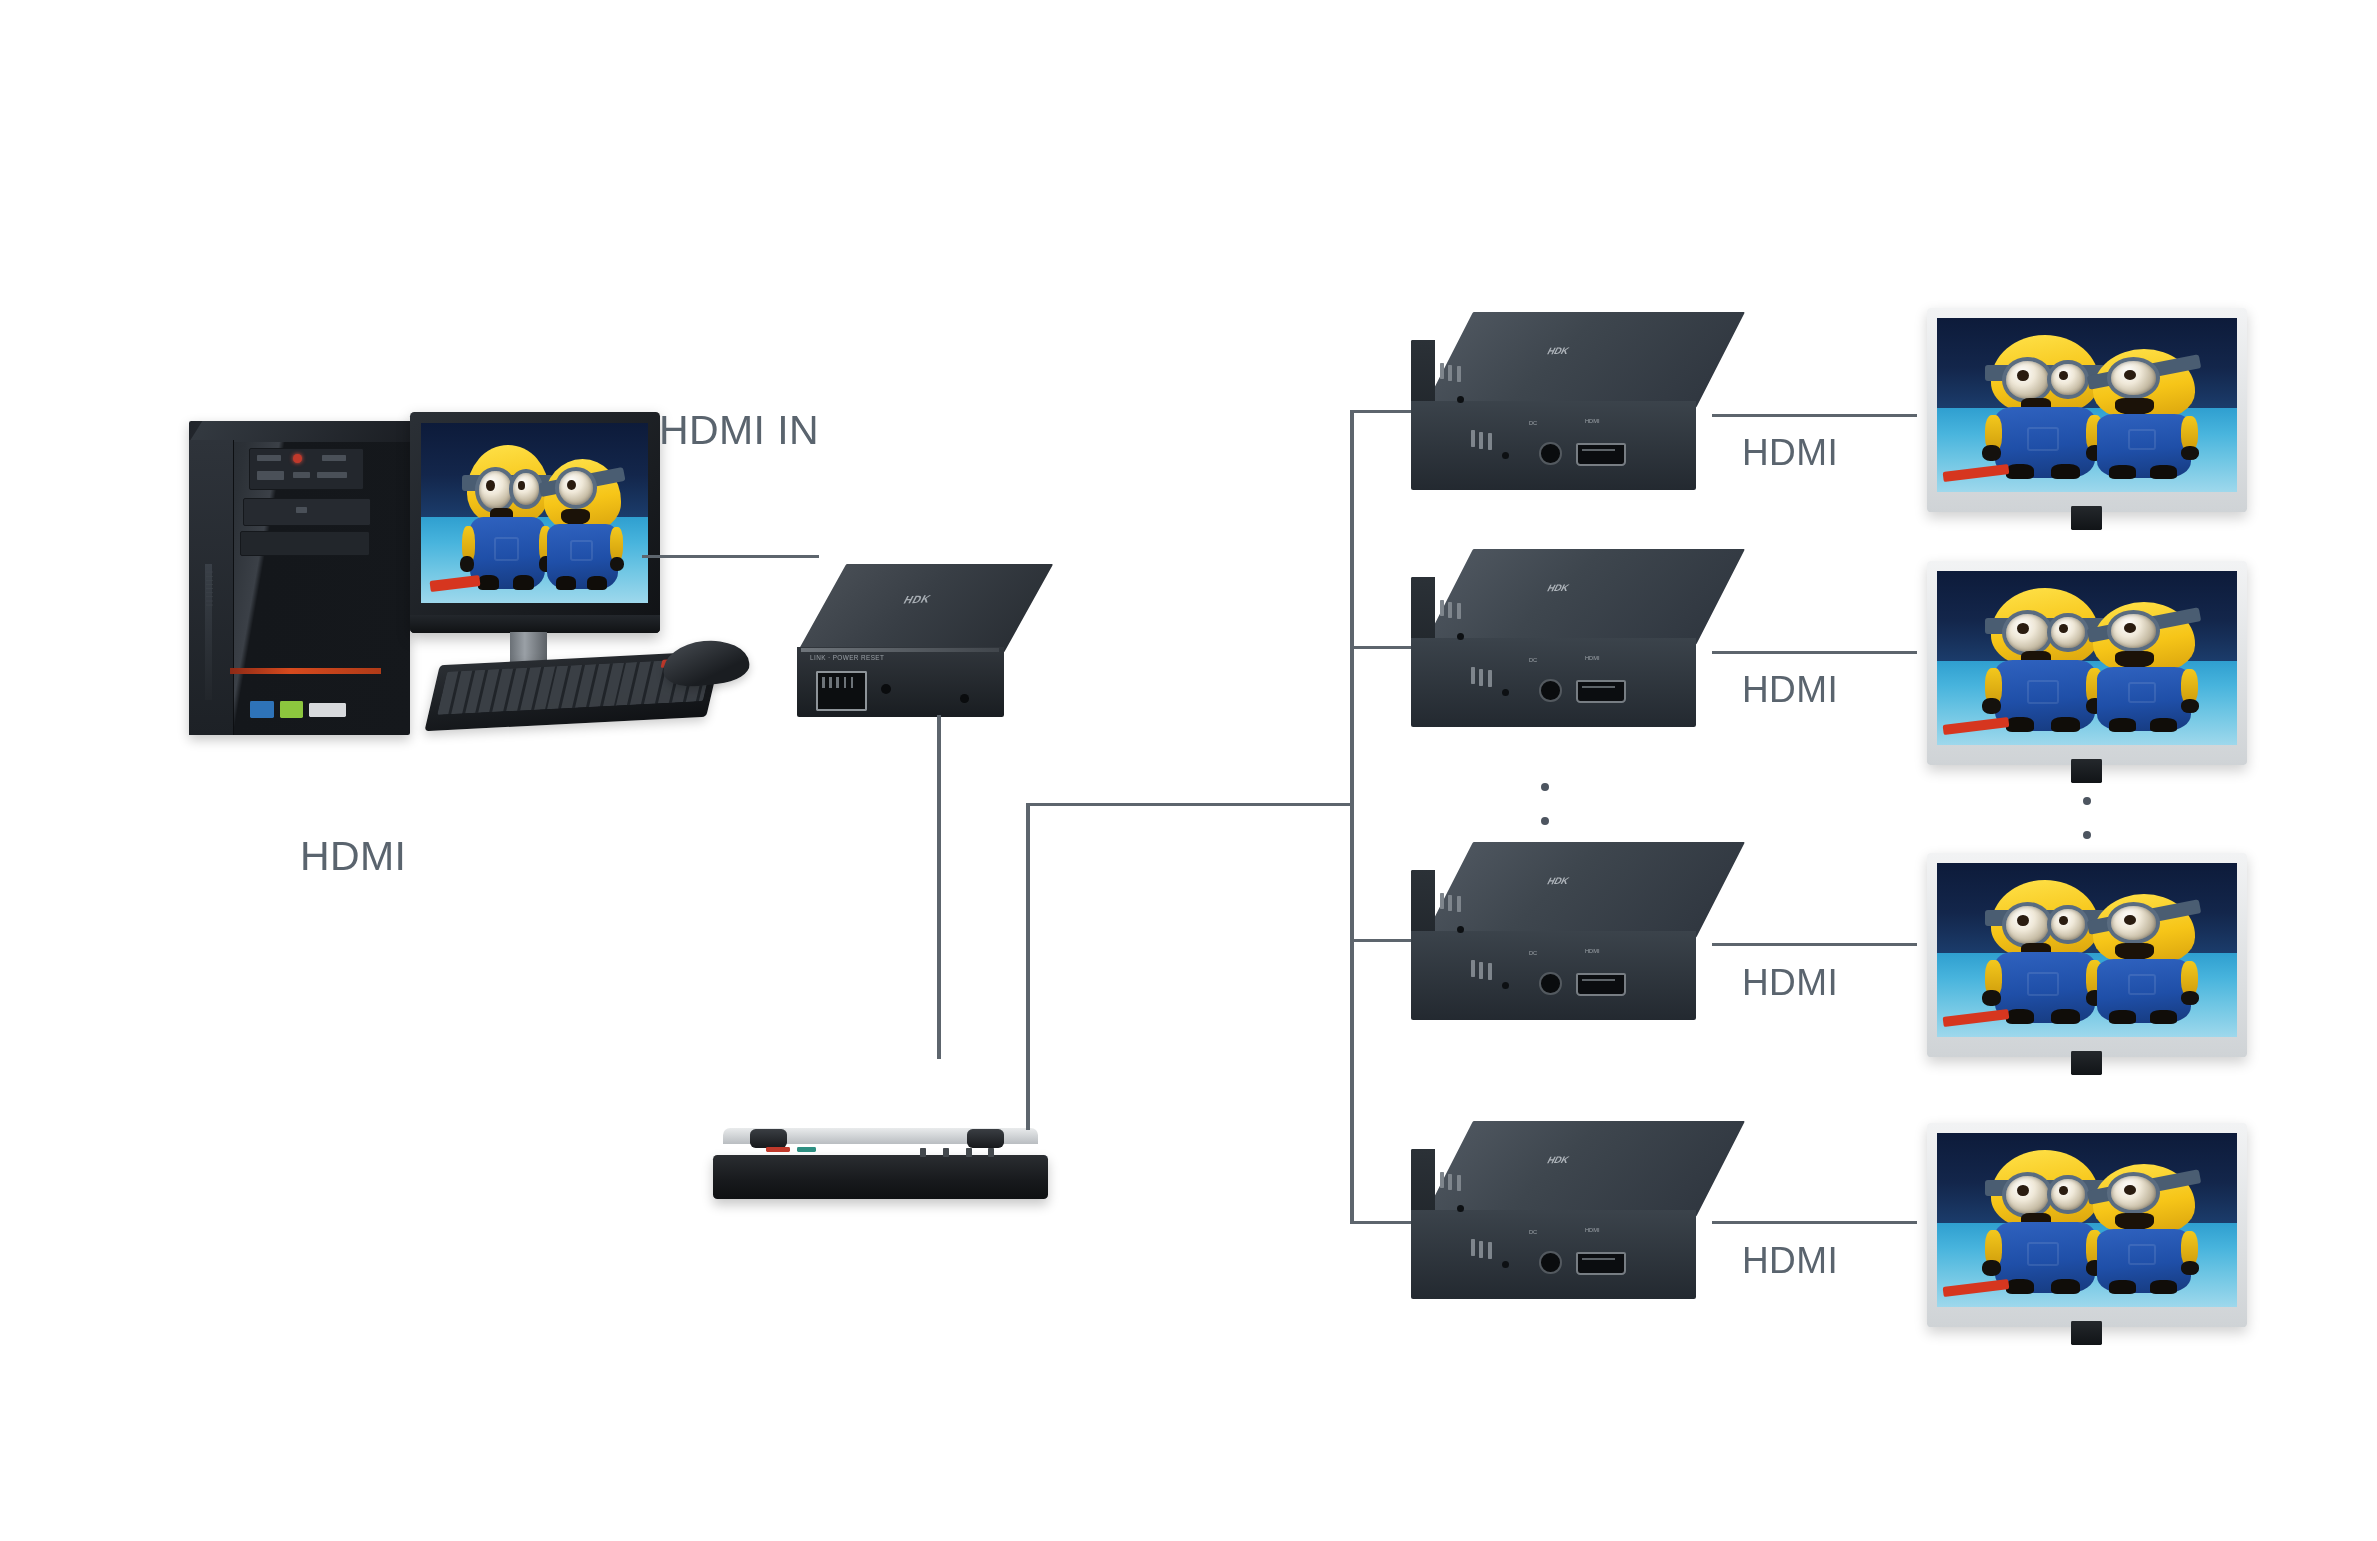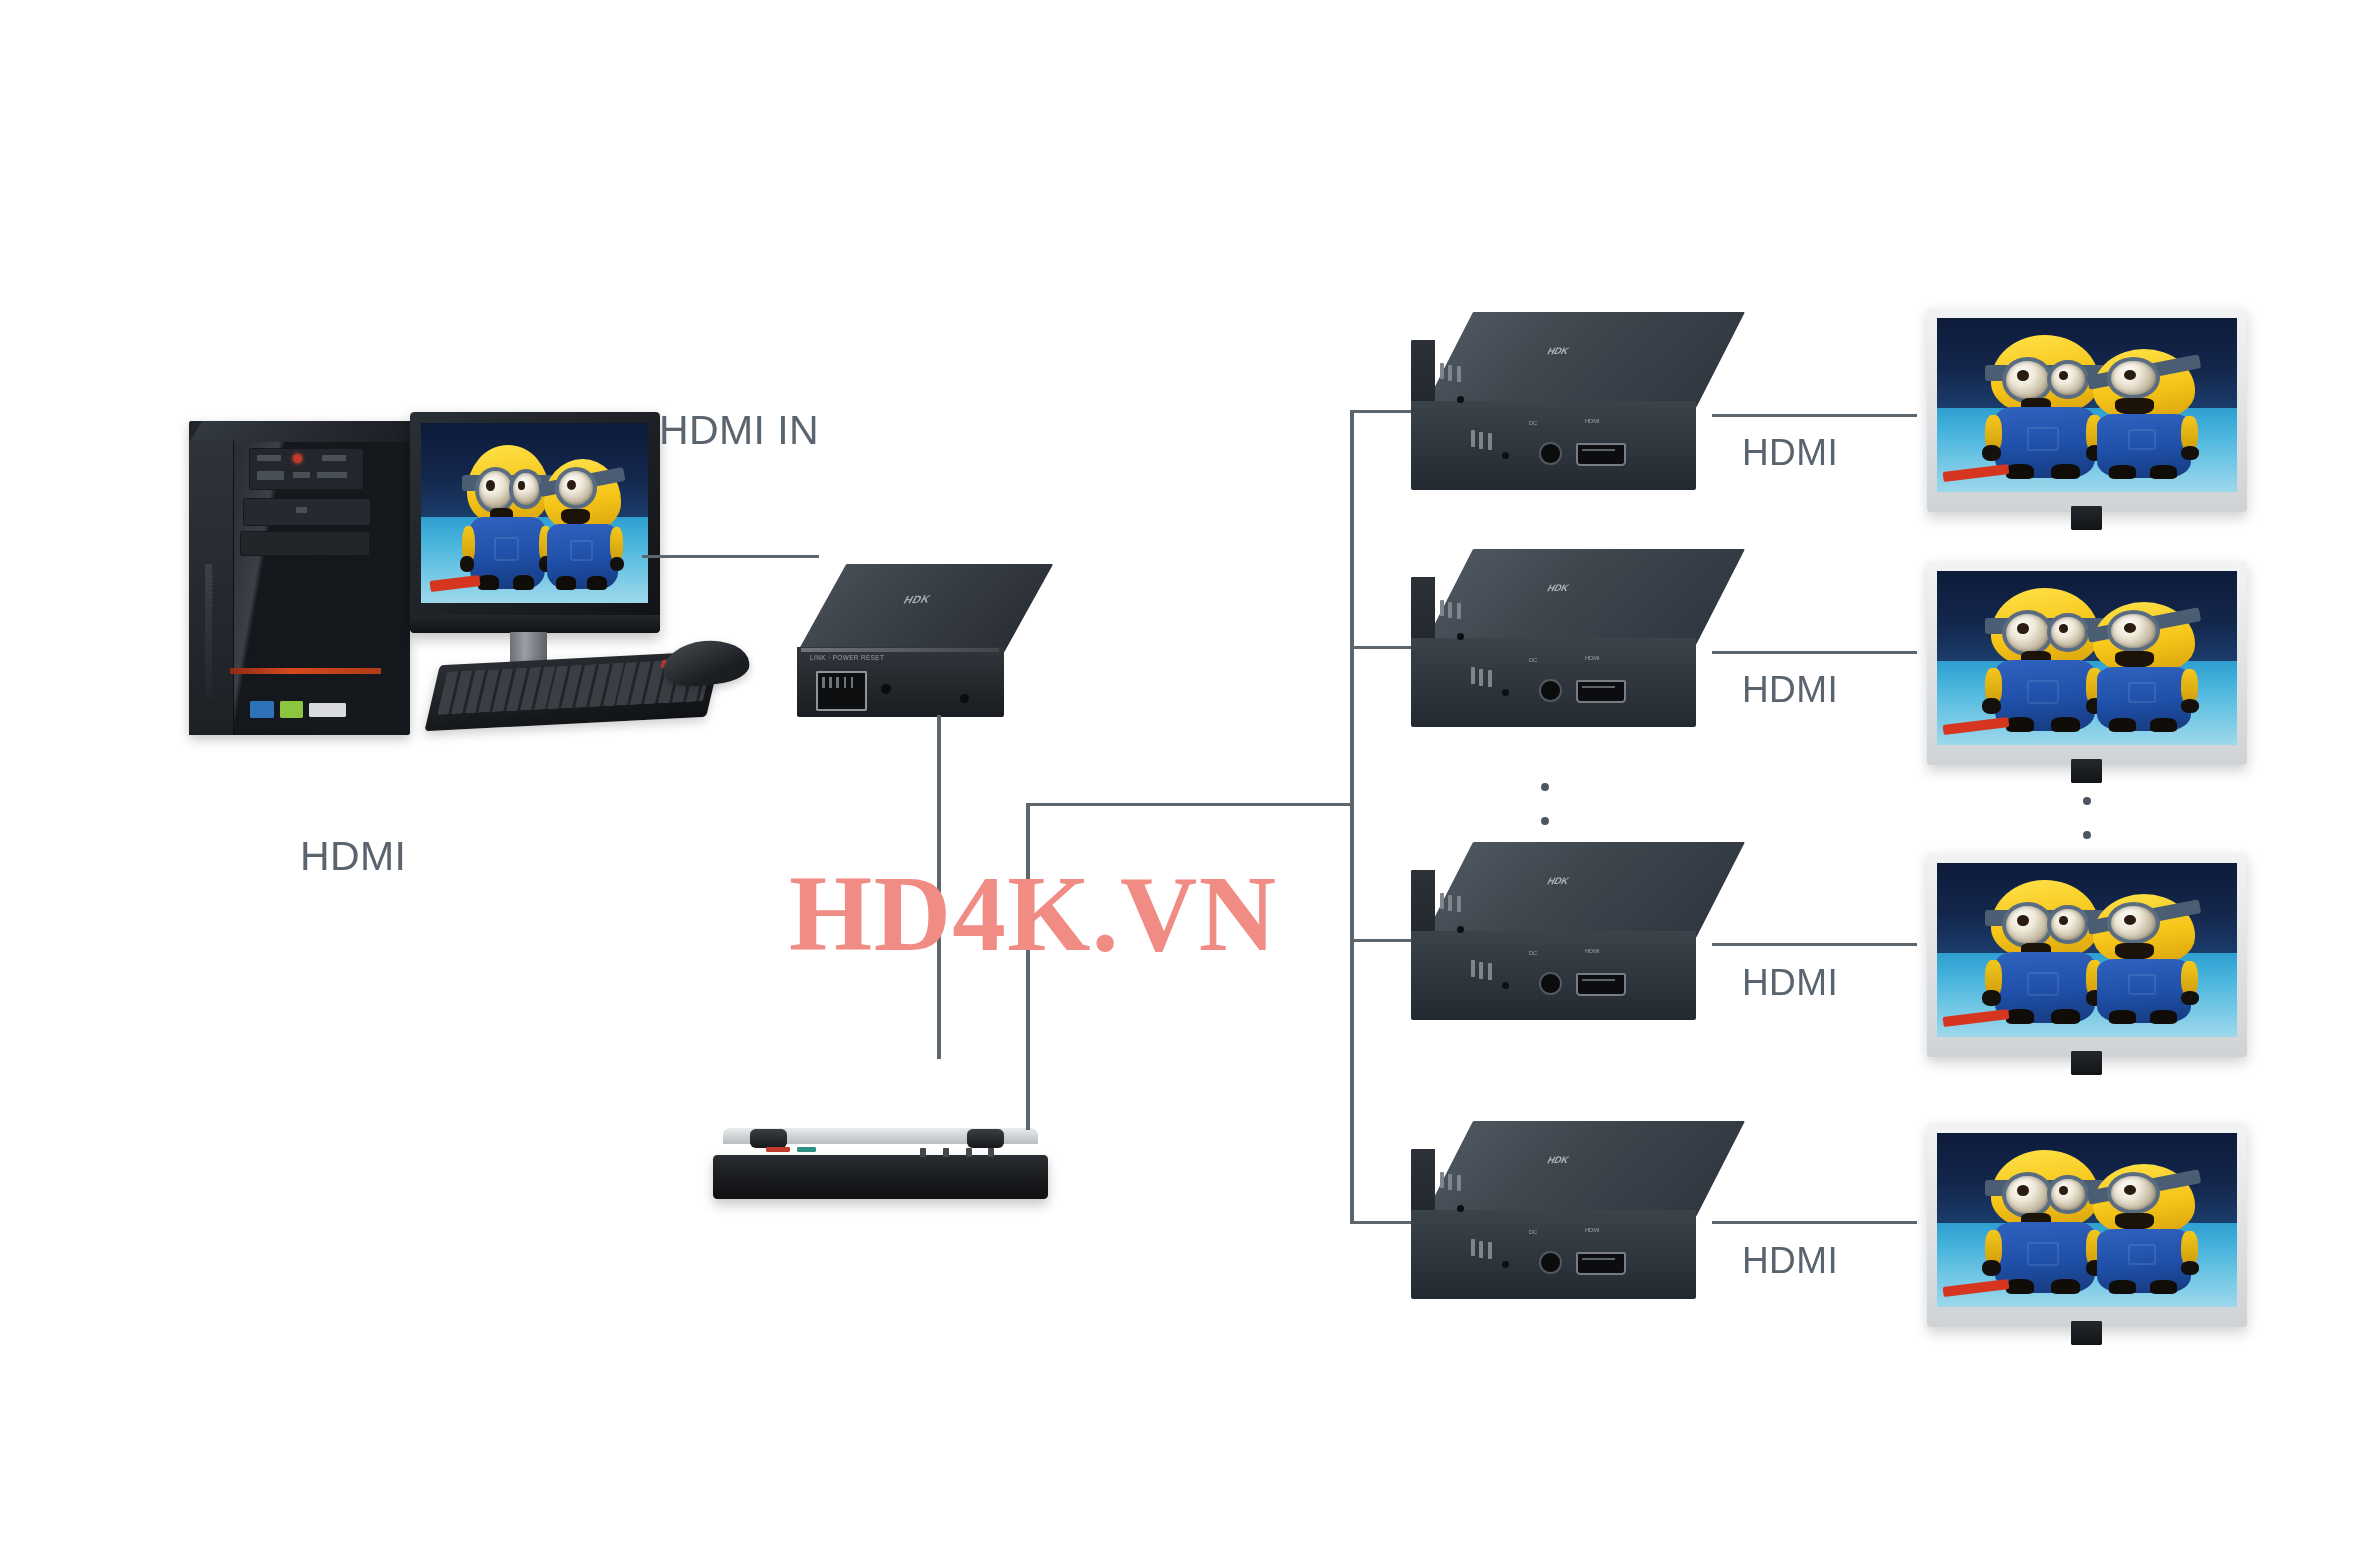--- a/index.html
+++ b/index.html
@@ -555,16 +555,15 @@
     <div style="position:absolute;left:2071px;top:1321px;width:31px;height:24px;
                 background:linear-gradient(180deg,#24282c,#111417);border-radius:1.4px;"></div>
     <div class="stand" style="left:2004px;top:1340px;width:168px;"></div>
     <div class="tip" style="left:1992px;top:1332px;border-right:14.3px solid #1b4b43;"></div>
     <div class="tip" style="left:2173px;top:1332px;border-left:14.3px solid #1b4b43;"></div>
   </div>
 
   <div class="lbl" style="left:659px;top:407px;font-size:41px;">HDMI IN</div>
   <div class="lbl" style="left:300px;top:833px;font-size:41px;">HDMI</div>
 
-  <div class="wm" style="left:789px;top:853px;font-size:107px;">HD4K.VN</div>
 
 </div>
 
 
 </body></html>

